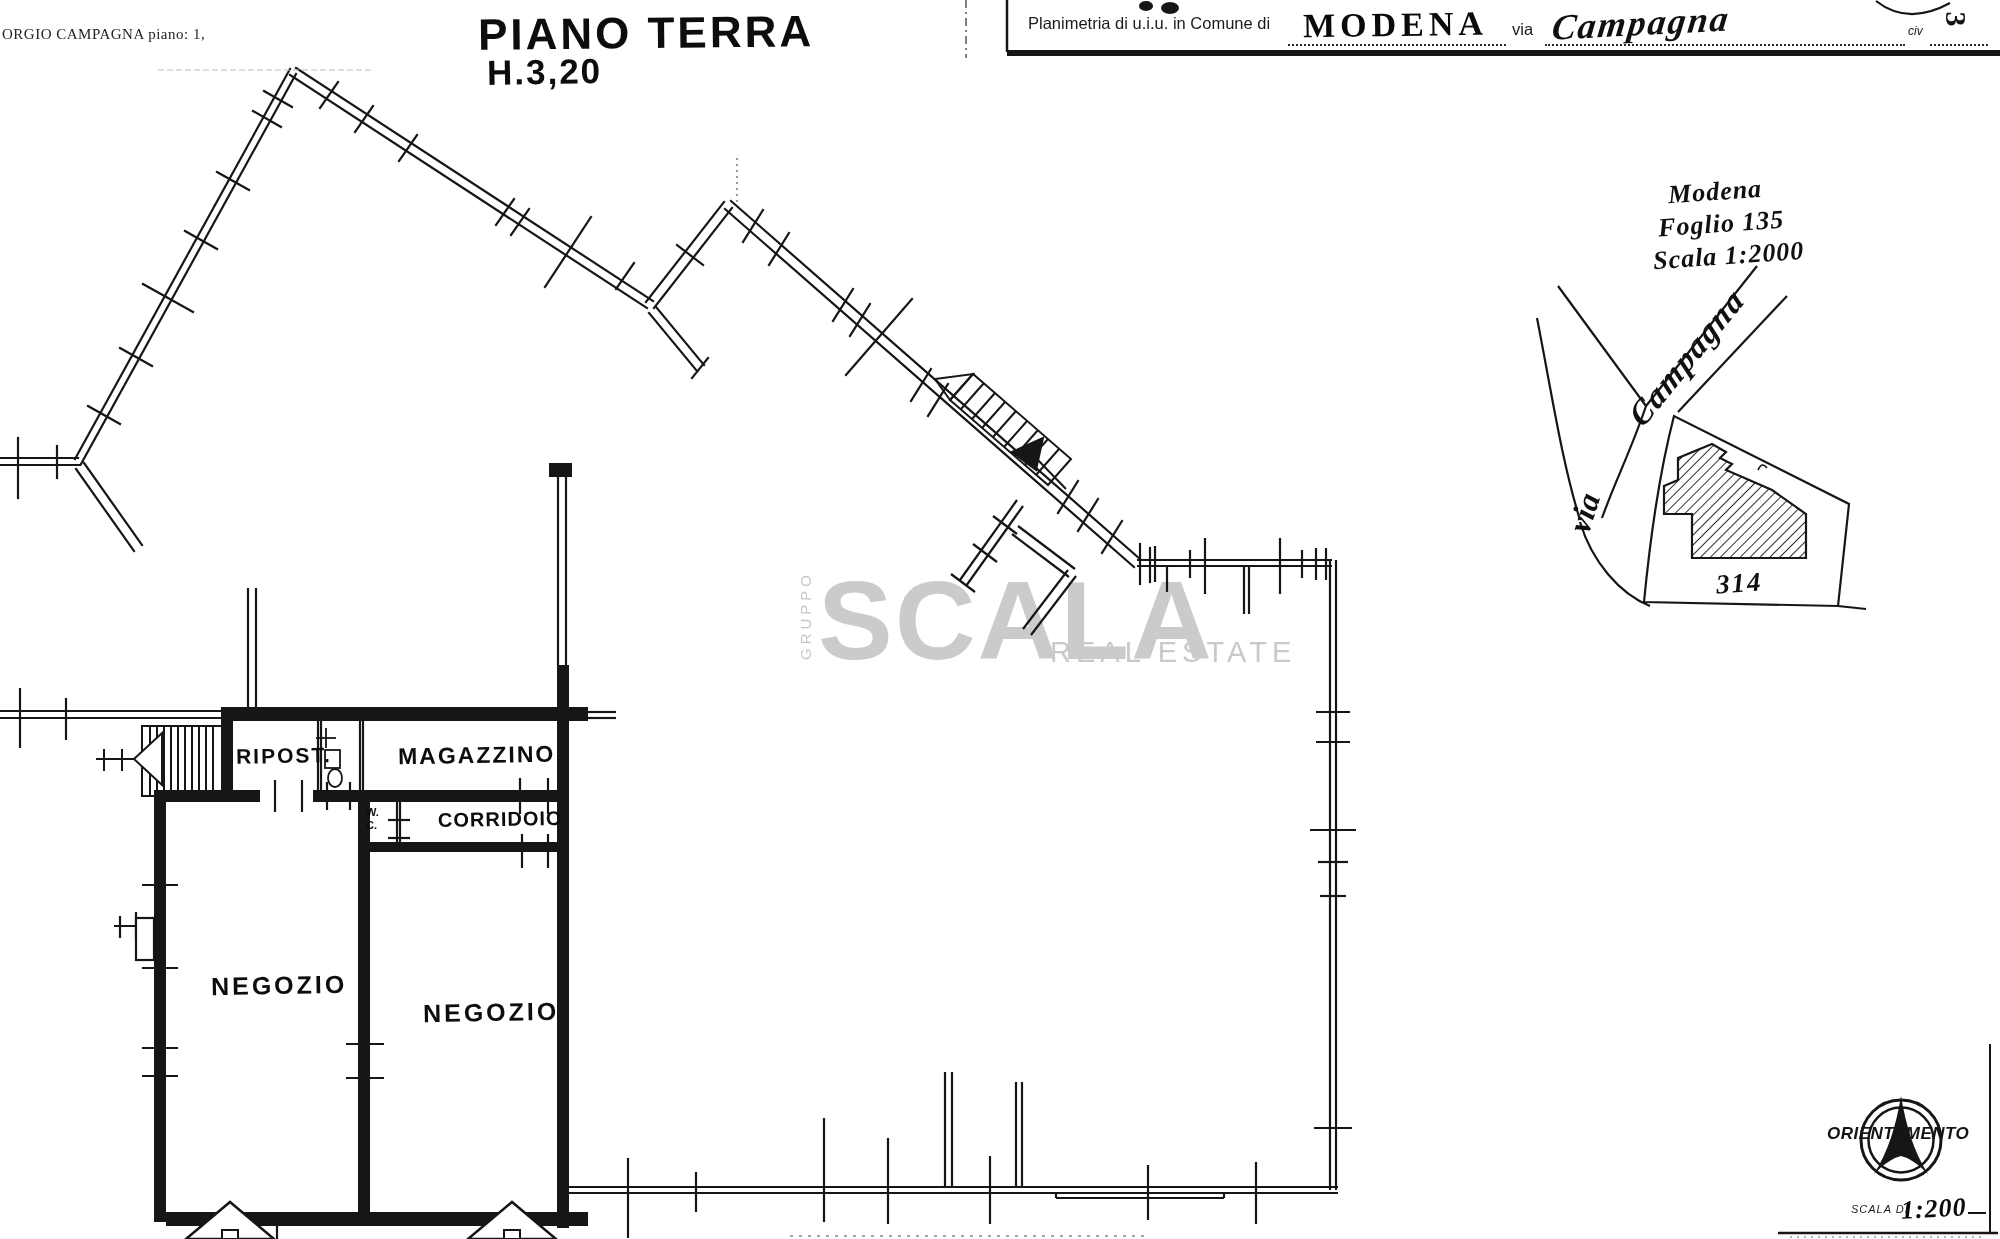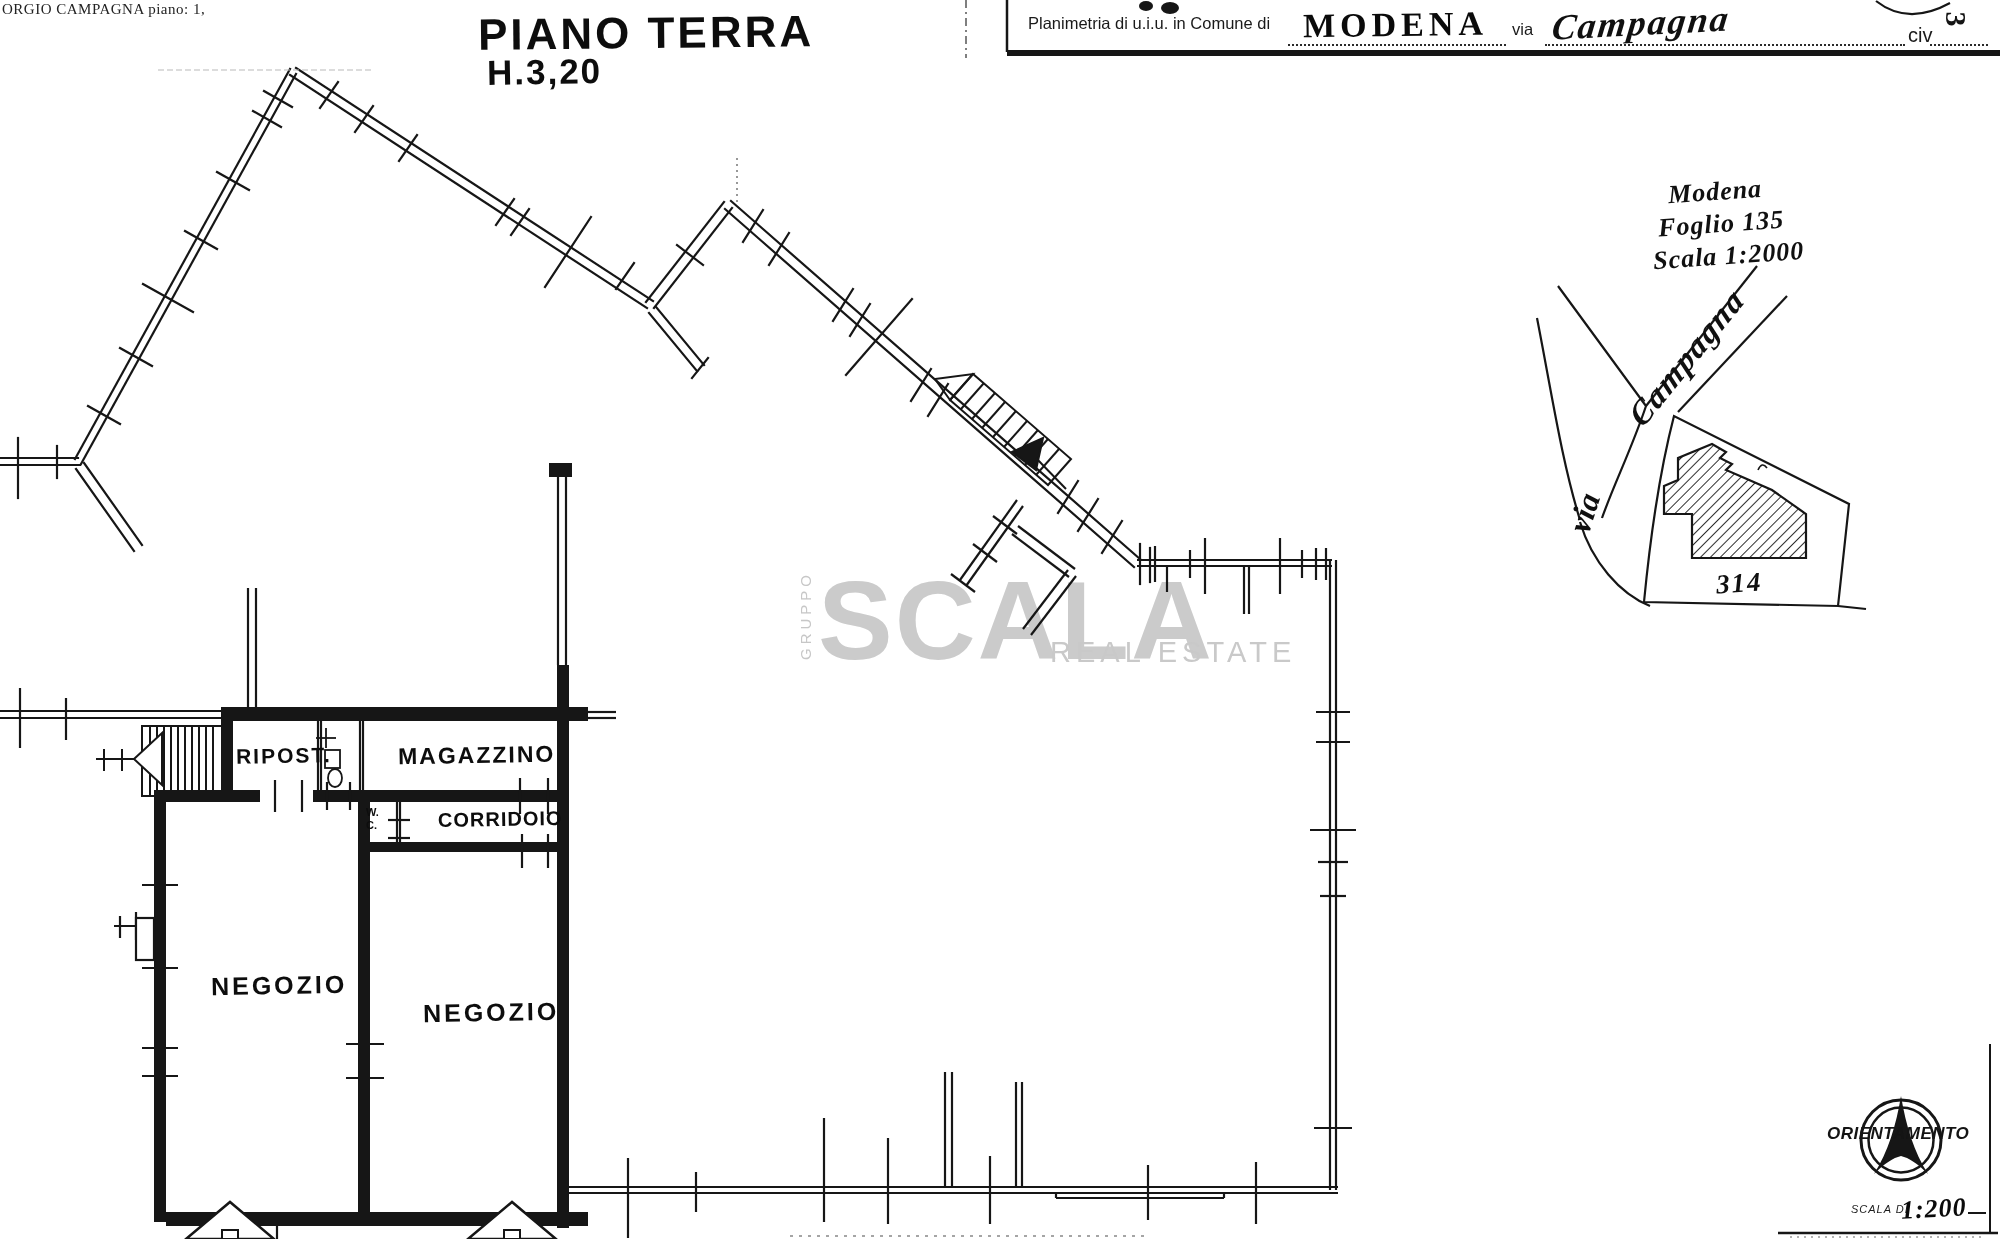--- a/index.html
+++ b/index.html
@@ -1,21 +1,21 @@
 <!DOCTYPE html>
 <html><head>
 <meta charset="utf-8">
 <style>
   html,body{margin:0;padding:0;background:#e8e8e8;}
   .page{position:relative;width:2000px;height:1239px;background:#ffffff;overflow:hidden;
         font-family:"Liberation Sans",sans-serif;color:#141414;}
   .abs{position:absolute;white-space:nowrap;}.z3{z-index:3}
   svg.draw{position:absolute;left:0;top:0;z-index:2;}
   
-  .note-serif{font-family:"Liberation Serif",serif;font-size:15px;color:#232323;letter-spacing:.5px;}
+  .note-serif{font-family:"Liberation Serif",serif;font-size:15px;color:#232323;letter-spacing:.5px;margin-top:25px;}
   
   .stamp{font-family:"Liberation Sans",sans-serif;font-weight:900;color:#0d0d0d;}
   .title1{font-size:44px;letter-spacing:3px;transform:rotate(-.6deg);}
   .title2{font-size:35px;letter-spacing:2px;transform:rotate(-1deg);}
   .room{letter-spacing:2px;transform:rotate(-1deg);}
   
   .form-text{font-size:16.5px;color:#1a1a1a;}
   .comune-stamp{font-family:"Liberation Serif",serif;font-weight:700;font-size:34px;
                 letter-spacing:5px;color:#0a0a0a;transform:rotate(-.8deg);}
   .handwrite{font-family:"Liberation Serif",serif;font-style:italic;font-weight:700;color:#101010;}
@@ -298,21 +298,21 @@
 
   <div class="abs z3 stamp title1" style="left:478px;top:8px;">PIANO TERRA</div>
   <div class="abs z3 stamp title2" style="left:487px;top:52px;">H.3,20</div>
 
   <div class="abs z3 form-text" style="left:1028px;top:14px;">Planimetria di u.i.u. in Comune di</div>
   <div class="leader" style="left:1288px;top:43px;width:218px;"></div>
   <div class="abs z3 comune-stamp" style="left:1303px;top:6px;">MODENA</div>
   <div class="abs z3 form-text" style="left:1512px;top:20px;">via</div>
   <div class="leader" style="left:1545px;top:43px;width:360px;"></div>
   <div class="abs z3 handwrite" style="left:1552px;top:2px;font-size:36px;transform:rotate(-3deg) skewX(-10deg);letter-spacing:2px;">Campagna</div>
-  <div class="abs z3 form-text" style="left:1908px;top:24px;font-size:20px;">civ</div>
+  <div class="abs z3 form-text" style="left:1908px;top:24px;font-size:12px;font-style:italic;">civ</div>
   <div class="leader" style="left:1930px;top:43px;width:58px;"></div>
   <div class="abs z3" style="left:1948px;top:2px;font-size:30px;font-family:'Liberation Serif',serif;font-weight:700;transform:rotate(90deg);transform-origin:center;">3</div>
 
   <div class="abs z3 cad-note" style="left:1668px;top:176px;transform:rotate(-4deg);">Modena</div>
   <div class="abs z3 cad-note" style="left:1658px;top:208px;transform:rotate(-4deg);">Foglio 135</div>
   <div class="abs z3 cad-note" style="left:1653px;top:240px;transform:rotate(-4deg);">Scala 1:2000</div>
 
   <div class="abs z3 map-lbl" style="left:1596px;top:500px;font-size:32px;transform:rotate(-72deg);transform-origin:left bottom;">via</div>
   <div class="abs z3 map-lbl" style="left:1648px;top:398px;font-size:33px;transform:rotate(-51deg) skewX(-8deg);transform-origin:left bottom;letter-spacing:2px;">Campagna</div>
   <div class="abs z3 map-lbl" style="left:1716px;top:568px;font-size:27px;transform:rotate(-4deg);letter-spacing:2px;">314</div>

